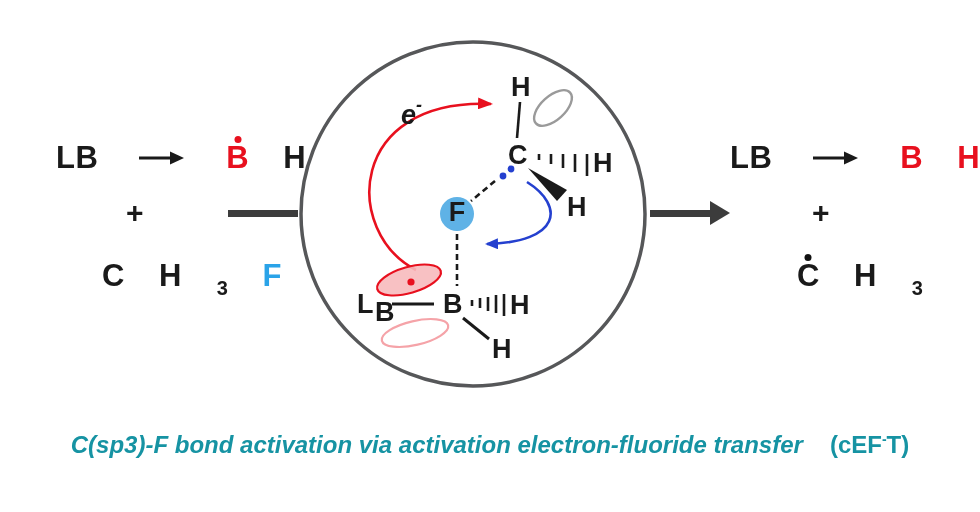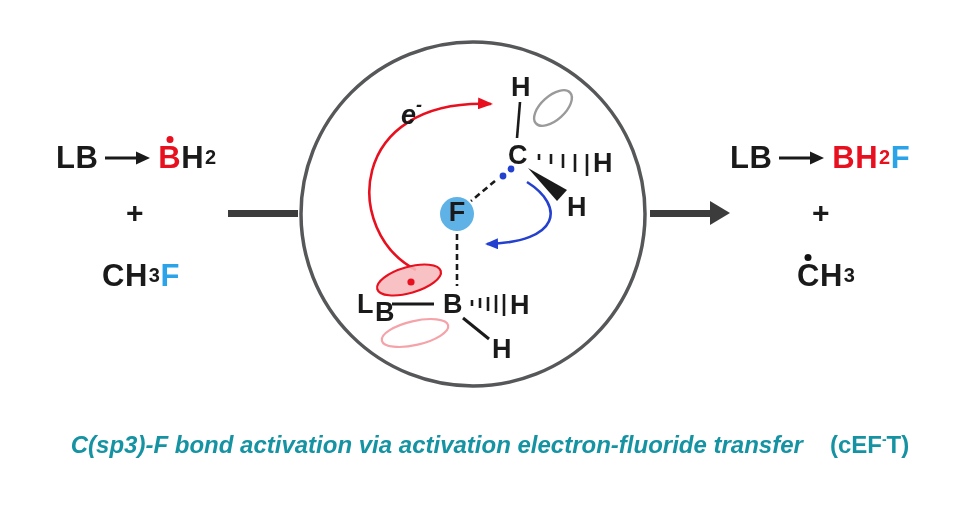--- a/index.html
+++ b/index.html
@@ -1,21 +1,21 @@
 <!DOCTYPE html>
 <html><head>
 <meta charset="utf-8">
 <style>
   * { margin:0; padding:0; box-sizing:border-box; }
   html,body { width:980px; height:512px; background:#ffffff; overflow:hidden;
               font-family:"Liberation Sans","DejaVu Sans",sans-serif; }
   .fig { position:relative; width:980px; height:512px; background:#ffffff; }
 
-  .formula { position:absolute; display:flex; align-items:flex-start;
-             font-size:31px; font-weight:700; color:#1a1a1a; letter-spacing:.5px; }
+  .formula { position:absolute; display:flex; align-items:flex-end;
+             font-size:31px; font-weight:700; color:#1a1a1a; letter-spacing:.5px;gap:34px; }
   .red  { color:#e8101e; }
   .blue { color:#2aa3e8; }
   .sb   { font-size:20px; position:relative; top:6px; margin-left:1px; }
   .stack { position:relative; display:inline-block; }
   .rad-dot { position:absolute; top:-4px; left:50%; transform:translateX(-50%);
              width:7px; height:7px; border-radius:50%; }
   .red-d   { background:#e8101e; }
   .black-d { background:#111111; }
   .plus { position:absolute; font-size:30px; font-weight:700; color:#1a1a1a; }
 

